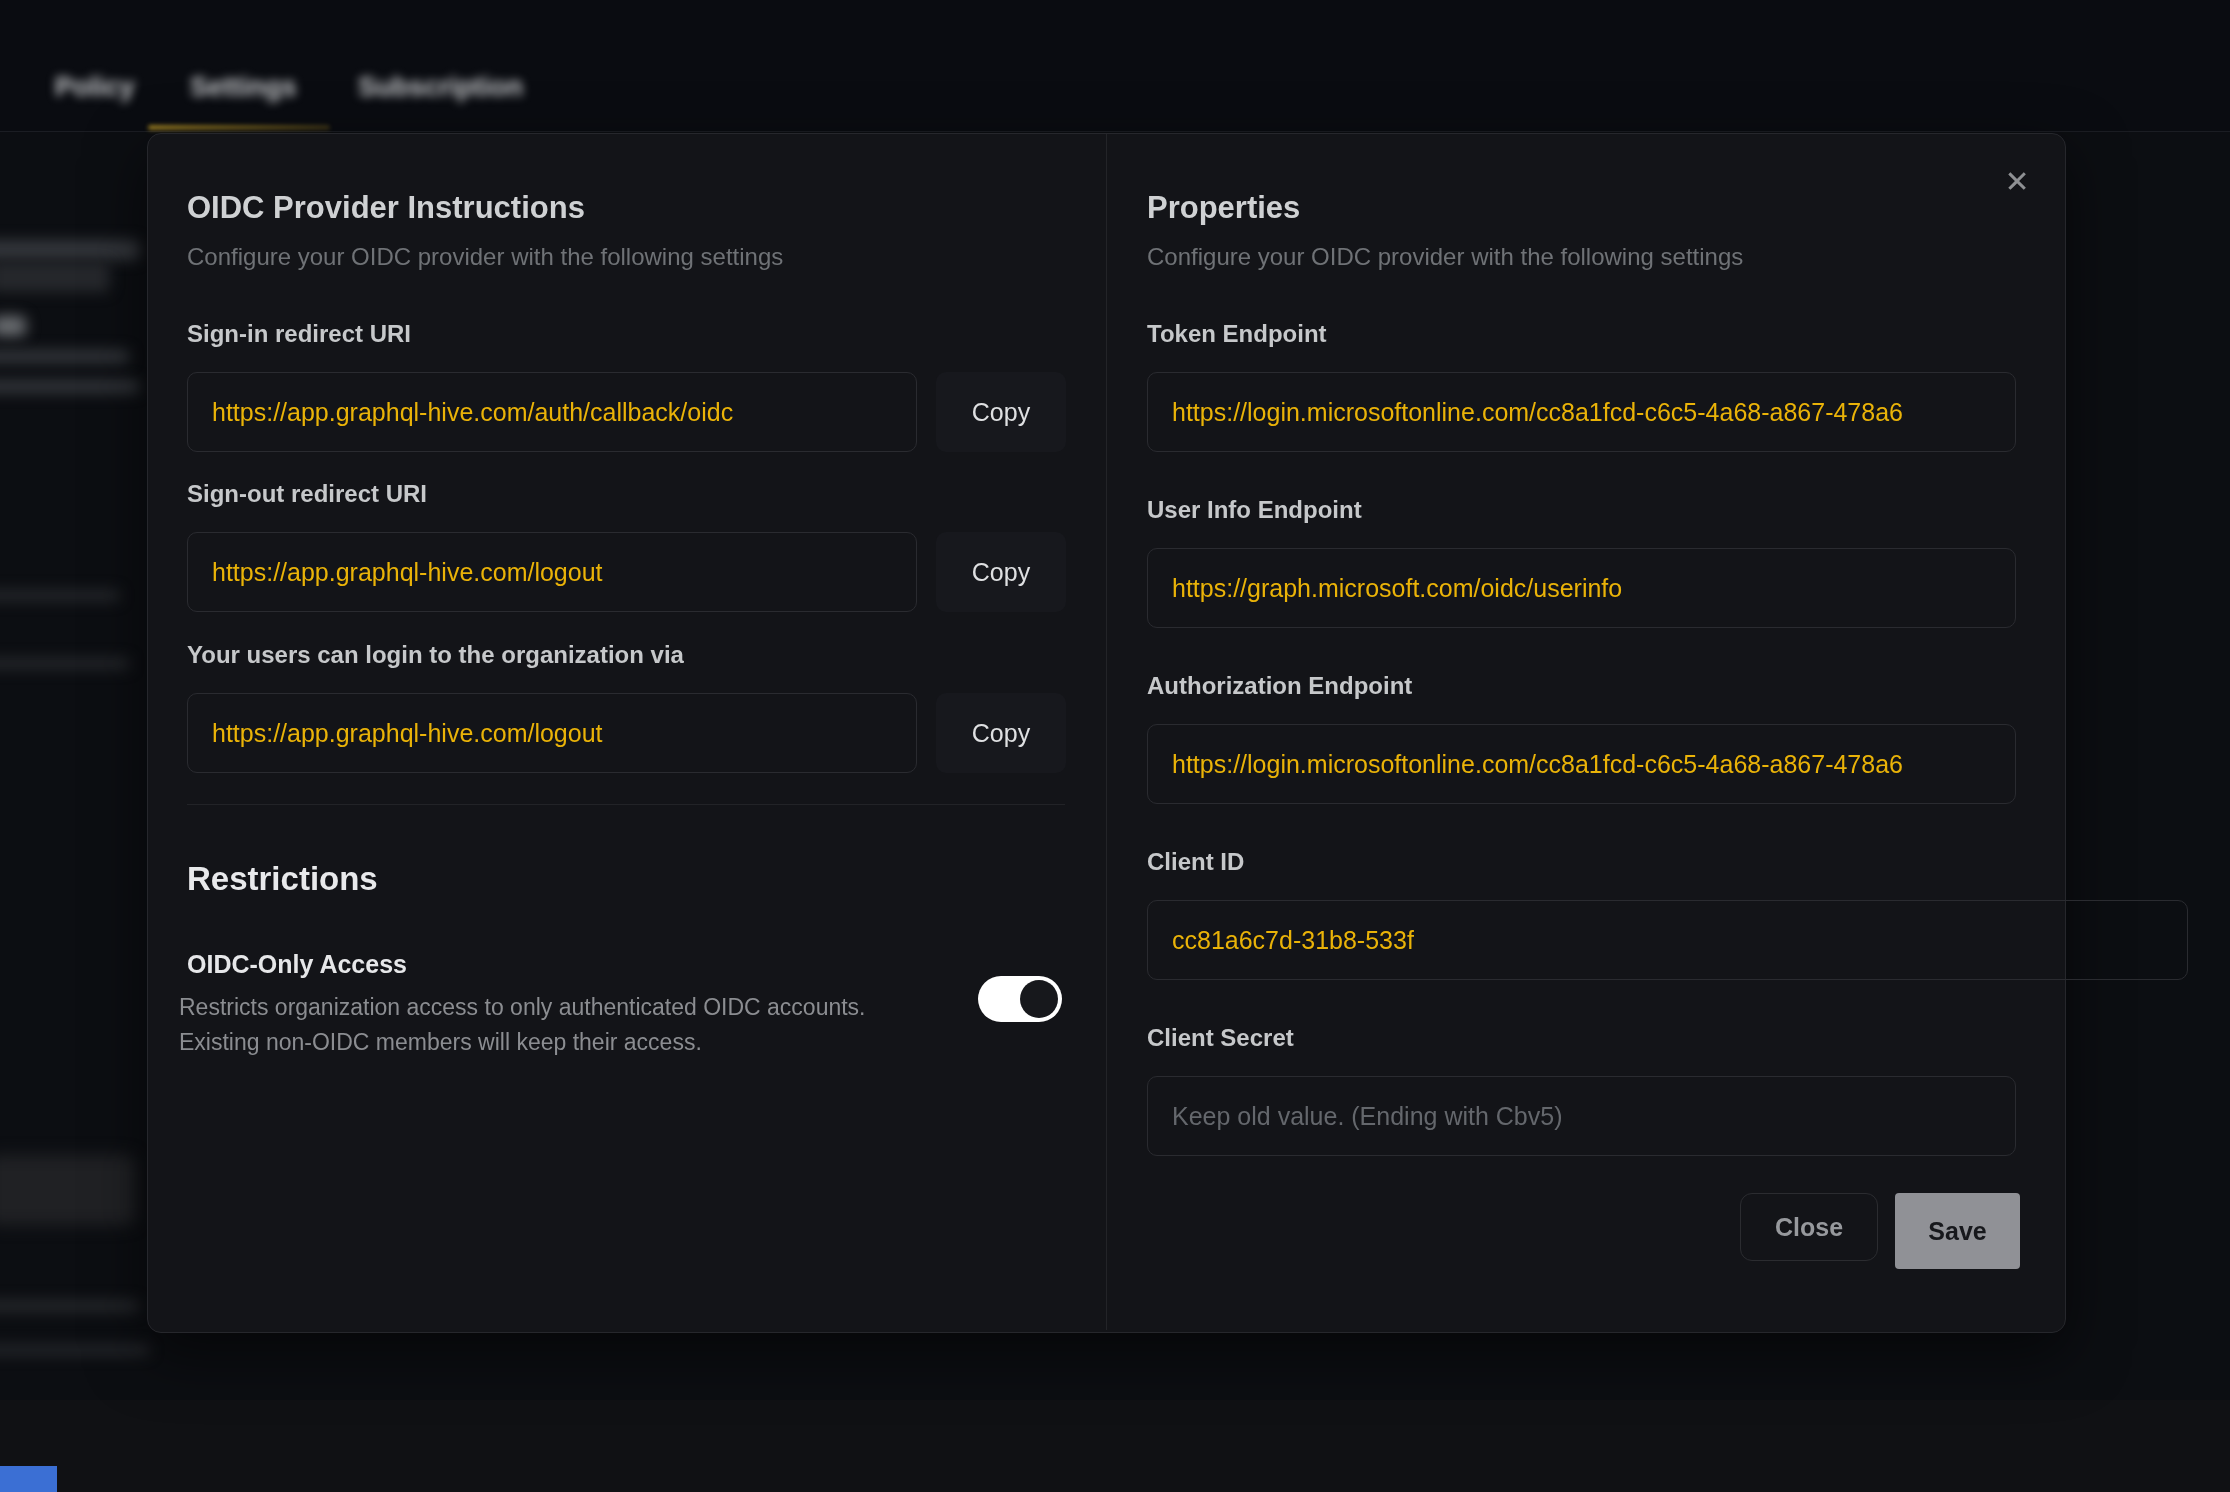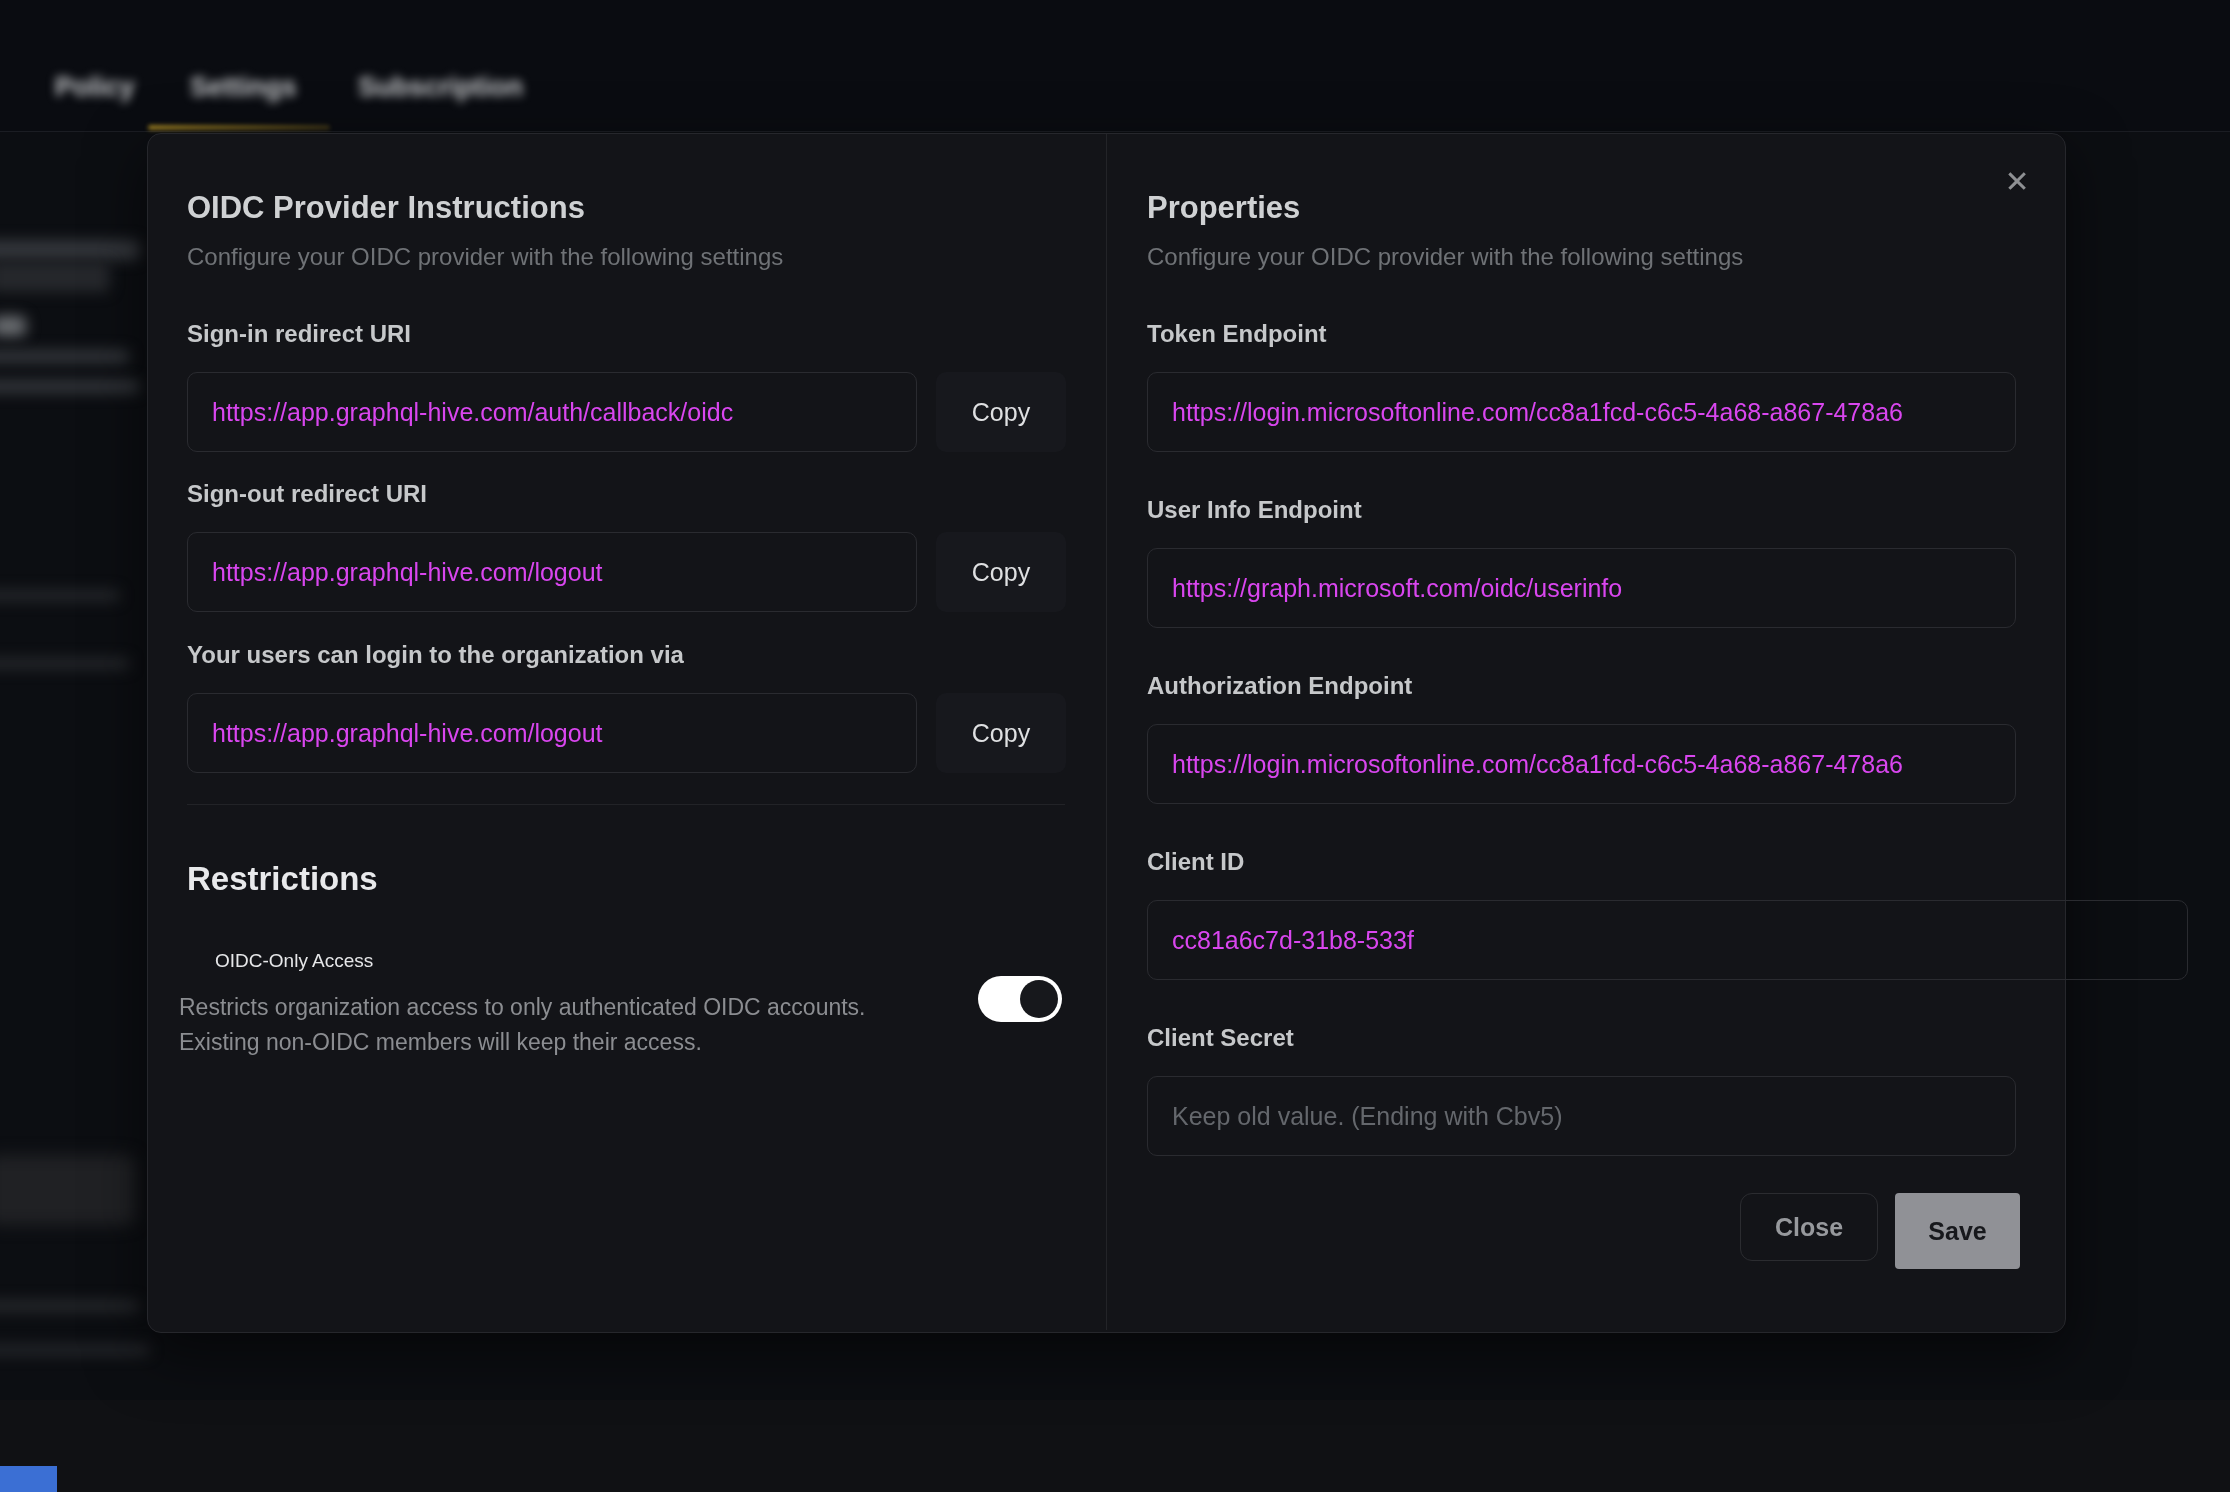--- a/index.html
+++ b/index.html
@@ -28,32 +28,32 @@
     border:1px solid #26272c;border-radius:14px;box-shadow:0 20px 60px rgba(0,0,0,.55);}
   .vdivider{left:1106px;top:134px;height:1196px;width:1px;background:#232428;}
   .close-x{left:1995px;top:160px;width:44px;height:44px;font-size:30px;line-height:44px;text-align:center;
     color:#8e9093;cursor:pointer;background:none;border:none;padding:0;}
 
   .col-title{font-size:31px;font-weight:600;color:#cfd1d3;white-space:nowrap;}
   .col-subtitle{font-size:24px;color:#6f7276;white-space:nowrap;}
   .field-label{font-size:24px;font-weight:600;color:#c6c8ca;white-space:nowrap;}
   .uri-input{
     height:80px;background:transparent;border:1px solid #2a2b30;border-radius:10px;
-    color:#d946ef;font-size:25px;padding:16px 24px;box-sizing:border-box;outline:none;
+    color:#eab308;font-size:25px;padding:16px 24px;box-sizing:border-box;outline:none;
     font-family:"Liberation Sans", sans-serif;text-overflow:clip;white-space:nowrap;overflow:hidden;
   }
   .uri-input::placeholder{color:#64676c;}
   .copy-btn{
     left:936px;width:130px;height:80px;background:#17181d;border:none;border-radius:10px;
     color:#dfe0e2;font-size:25px;font-weight:400;cursor:pointer;
     font-family:"Liberation Sans", sans-serif;
   }
   .hdivider{left:187px;width:878px;height:1px;background:#222327;}
   .section-title{font-size:33px;font-weight:700;color:#e8e9eb;white-space:nowrap;}
-  .toggle-title{font-size:19px;font-weight:400;color:#e6e7e9;white-space:nowrap;margin-left:28px;}
+  .toggle-title{font-size:25px;font-weight:700;color:#e6e7e9;white-space:nowrap;}
   .toggle-desc{font-size:23px;line-height:35px;color:#8b8d91;white-space:nowrap;}
   .switch{left:978px;top:976px;width:84px;height:46px;border-radius:23px;background:#ffffff;cursor:pointer;}
   .switch .knob{position:absolute;right:4px;top:4px;width:38px;height:38px;border-radius:50%;background:#17181c;}
 
   .close-btn{
     left:1740px;top:1193px;width:138px;height:68px;background:transparent;
     border:1px solid #2b2c30;border-radius:12px;color:#97999d;font-size:25px;font-weight:600;cursor:pointer;
     font-family:"Liberation Sans", sans-serif;
   }
   .save-btn{

